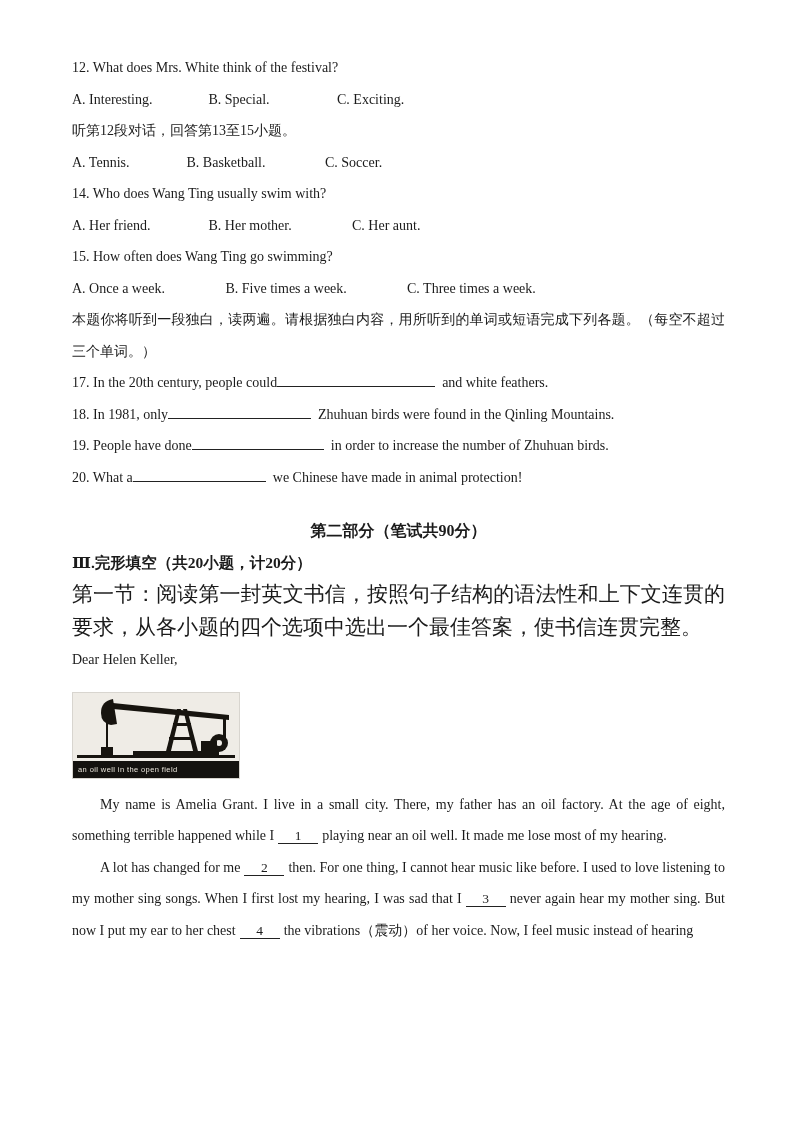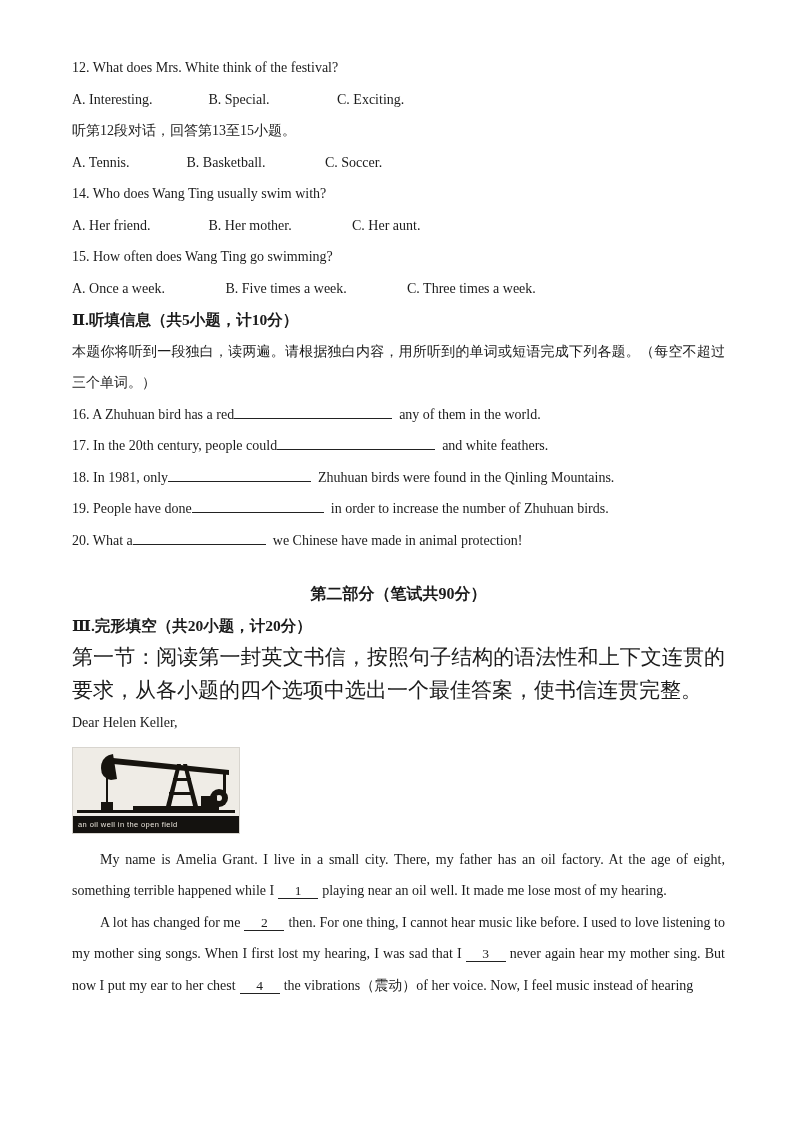--- a/index.html
+++ b/index.html
@@ -46,21 +46,21 @@
   }
   .instruction {
     font-weight:normal;
     font-size:21px;
     line-height:33px;
     text-align:justify;
   }
   .salutation { font-size:14px; line-height:31.5px; }
   .figure {
     width:168px;
-    margin-top:8px;
+    margin-top:16px;
     background:#f4f2ee;
     border:1px solid #d8d5cf;
   }
   .figure svg { display:block; }
   .figure .caption {
     background:#14120f;
     color:#e9e4da;
     font-size:7.5px;
     line-height:17px;
     padding-left:5px;
@@ -114,26 +114,22 @@
     <span class="opt">C. Her aunt.</span>
   </p>
 
   <p class="line">15. How often does Wang Ting go swimming?</p>
   <p class="line opts">
     <span class="opt" style="width:150px">A. Once a week.</span>
     <span class="opt" style="width:178px">B. Five times a week.</span>
     <span class="opt">C. Three times a week.</span>
   </p>
 
-  <p class="sec-title">Ⅱ.听填信息（共5小题，计10分）</p>
   <p class="desc">本题你将听到一段独白，读两遍。请根据独白内容，用所听到的单词或短语完成下列各题。（每空不超过三个单词。）</p>
 
-  <p class="line blank-line">
-    <span>16. A Zhuhuan bird has a red</span><span class="fill" style="width:158px"></span><span class="post">any of them in the world.</span>
-  </p>
   <p class="line blank-line">
     <span>17. In the 20th century, people could</span><span class="fill" style="width:158px"></span><span class="post">and white feathers.</span>
   </p>
   <p class="line blank-line">
     <span>18. In 1981, only</span><span class="fill" style="width:143px"></span><span class="post">Zhuhuan birds were found in the Qinling Mountains.</span>
   </p>
   <p class="line blank-line">
     <span>19. People have done</span><span class="fill" style="width:132px"></span><span class="post">in order to increase the number of Zhuhuan birds.</span>
   </p>
   <p class="line blank-line">

